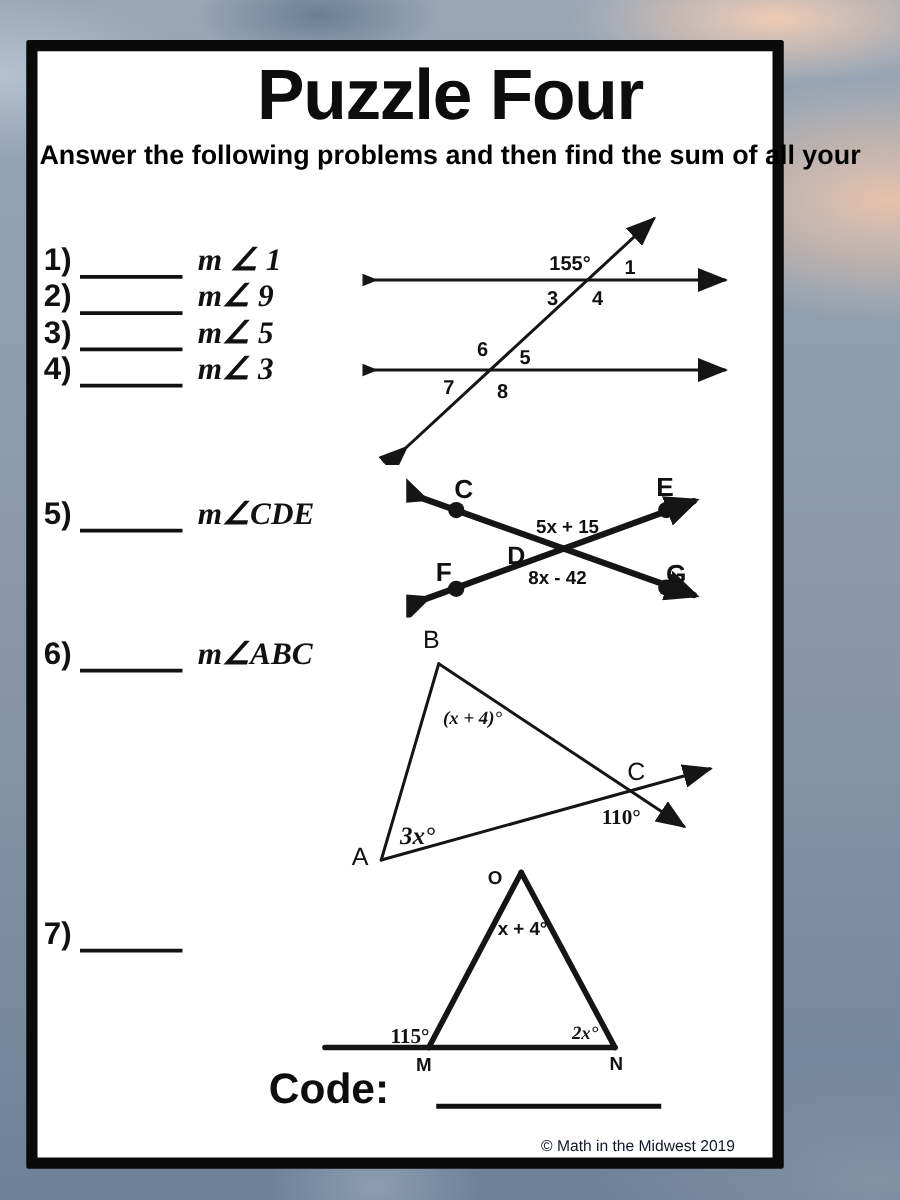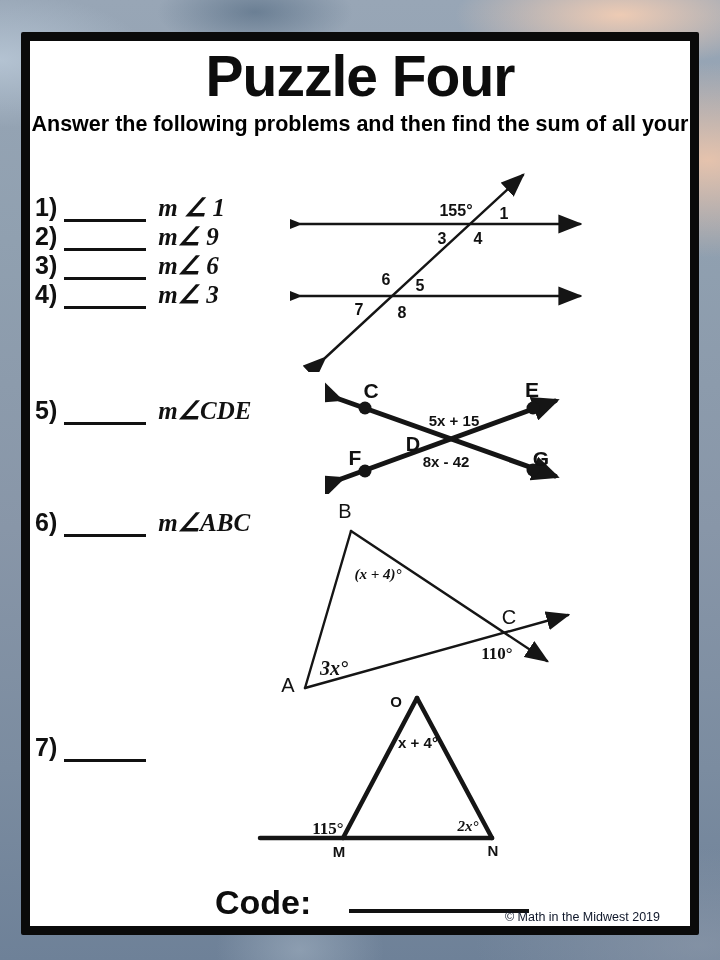--- a/index.html
+++ b/index.html
@@ -12,21 +12,21 @@
       radial-gradient(140px 55px at 255px 12px, rgba(70,95,120,0.55), rgba(70,95,120,0) 70%),
       radial-gradient(220px 70px at 620px 15px, rgba(242,205,180,0.95), rgba(242,205,180,0) 75%),
       radial-gradient(260px 130px at 708px 160px, rgba(238,198,172,0.9), rgba(238,198,172,0) 75%),
       radial-gradient(200px 90px at 0px 60px, rgba(185,200,215,0.85), rgba(185,200,215,0) 75%),
       radial-gradient(120px 90px at 300px 950px, rgba(170,185,200,0.5), rgba(170,185,200,0) 70%),
       radial-gradient(300px 130px at 700px 945px, rgba(150,160,175,0.5), rgba(150,160,175,0) 75%),
       linear-gradient(180deg, #98a6b6 0%, #90a0b0 25%, #8896a8 55%, #7b8ca0 80%, #6e8198 100%);
   }
 
   .page {
-    position:absolute; left:21px; top:32px; width:678px; height:903px;
+    position:absolute; left:21px; top:32px; width:606px; height:903px;
     background:#ffffff; border:9px solid #0a0a0a; border-radius:2px;
   }
 
   .title {
     position:absolute; left:0; top:2px; width:660px; text-align:center;
     font-size:57px; font-weight:900; letter-spacing:-1px; color:#0d0d0d;
     font-family:"Liberation Sans",sans-serif;
   }
 
   .instructions {
@@ -54,21 +54,21 @@
 
   svg line, svg path.edge { stroke:#151515; stroke-linecap:round; }
 
   .lbl-sans   { font-family:"Liberation Sans",sans-serif; font-weight:700; fill:#111; }
   .lbl-pt     { font-family:"Liberation Sans",sans-serif; font-weight:600; fill:#111; }
   .lbl-pt-lt  { font-family:"Liberation Sans",sans-serif; font-weight:400; fill:#111; }
   .lbl-serif  { font-family:"Liberation Serif",serif; font-weight:700; fill:#111; }
   .lbl-serif-i{ font-family:"Liberation Serif",serif; font-weight:700; font-style:italic; fill:#111; }
 
   .code-row {
-    position:absolute; left:185px; top:842px; display:flex; align-items:flex-start;gap:24px;
+    position:absolute; left:185px; top:811px; display:flex; align-items:center;gap:24px;
   }
   .code-row .code-label {
     font-size:34px; font-weight:800; color:#0d0d0d; margin-right:14px;
   }
   .code-row .code-blank {
     display:inline-block; width:180px; height:30px; border-bottom:4px solid #111;
   }
 
   .copyright {
     position:absolute; right:30px; top:869px; font-size:12.5px; color:#0f172a;
@@ -93,21 +93,21 @@
       <span class="expr">m ∠ 1</span>
     </div>
     <div class="prob" style="left:5px; top:181px;">
       <span class="num">2)</span>
       <span class="blank"></span>
       <span class="expr">m∠ 9</span>
     </div>
     <div class="prob" style="left:5px; top:210px;">
       <span class="num">3)</span>
       <span class="blank"></span>
-      <span class="expr">m∠ 6</span>
+      <span class="expr">m∠ 5</span>
     </div>
     <div class="prob" style="left:5px; top:239px;">
       <span class="num">4)</span>
       <span class="blank"></span>
       <span class="expr">m∠ 3</span>
     </div>
 
     <div class="prob" style="left:5px; top:355px;">
       <span class="num">5)</span>
       <span class="blank"></span>

